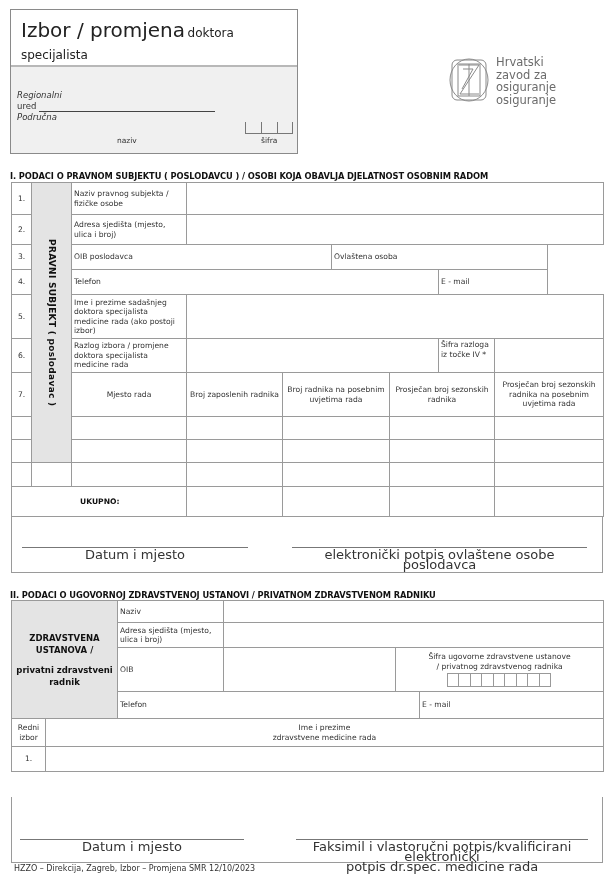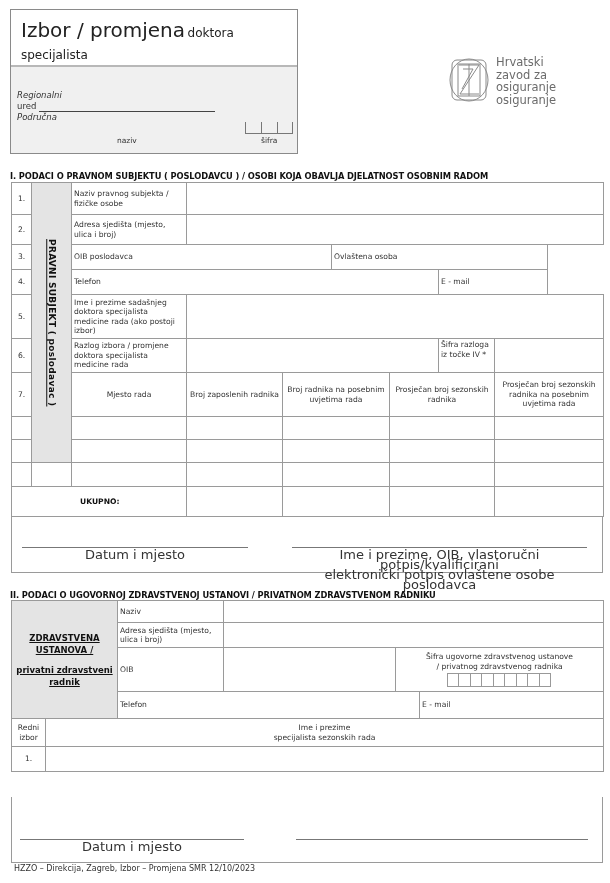--- a/index.html
+++ b/index.html
@@ -18,21 +18,21 @@
   .sifra-box span { position: absolute; top: 0; height: 12px; border-right: 1px solid #777; }
   
   #logo { left: 448px; top: 12px; width: 150px; height: 52px; margin-top: 44px; }
   #logo-text { position: absolute; left: 48px; top: 0; font-size: 11.5px; color: #6b6b6b; line-height: 12.5px; font-family: "DejaVu Sans", sans-serif; }
   
   .sec-title { font-family: "DejaVu Sans", sans-serif; font-weight: bold; font-size: 8.3px; color: #111; letter-spacing: -0.1px; }
   
   table { border-collapse: collapse; position: absolute; table-layout: fixed; }
   td { border: 1px solid #9a9a9a; font-size: 7.6px; color: #333; line-height: 9.5px; padding: 1px 2px; vertical-align: middle; }
   .num { text-align: left; padding-left: 6px; }
-  .gray { background: #e4e4e4; text-decoration: underline; }
+  .gray { background: #e4e4e4; }
   .vert { writing-mode: vertical-rl; font-weight: bold; font-size: 9px; color: #111; text-align: center; letter-spacing: 0.3px; }
   .ctr { text-align: center; }
   .bold { font-weight: bold; color: #111; }
   .sig-line { position: absolute; border-top: 1px solid #777; }
   .sig-lbl { position: absolute; font-size: 13px; color: #333; text-align: center; line-height: 10px; }
   .code-cells { display: flex; justify-content: center; margin-top: 2px; }
   .code-cells span { width: 12.5px; height: 14px; border: 1px solid #999; margin-left: -1px; display: inline-block; }
   #footer { left: 14px; top: 864px; font-size: 8px; color: #333; }
 </style>
 </head>
@@ -170,21 +170,20 @@
         <td colspan="2"></td>
   </tr>
 </tbody>
   </table>
 
 <div class="abs" style="left:11px;top:517px;width:592px;height:56px;border:1px solid #9a9a9a;border-top:none;">
   <div class="sig-line" style="left:10px;top:30px;width:226px;"></div>
   <div class="sig-lbl" style="left:10px;top:33px;width:226px;">Datum i mjesto</div>
   <div class="sig-line" style="left:280px;top:30px;width:295px;"></div>
   <div class="sig-lbl" style="left:280px;top:33px;width:295px;">
-    <div>Ime i prezime, OIB, vlastoručni potpis/kvalificirani</div>
     <div>elektronički potpis ovlaštene osobe poslodavca</div>
   </div>
 </div>
 
 <div class="abs sec-title" style="left:10px;top:590px;">II. PODACI O UGOVORNOJ ZDRAVSTVENOJ USTANOVI / PRIVATNOM ZDRAVSTVENOM RADNIKU</div>
 
 <table style="left:11px;top:600px;width:592px;">
   <colgroup>
     <col style="width:106px">
       <col style="width:106px">
@@ -203,21 +202,21 @@
     <td colspan="3"></td>
   </tr>
   <tr style="height:25px;">
     <td>Adresa sjedišta (mjesto, ulica i broj)</td>
     <td colspan="3"></td>
   </tr>
   <tr style="height:44px;">
     <td>OIB</td>
     <td></td>
     <td colspan="2" class="ctr" style="vertical-align:top;padding-top:4px;">
-      <div>Šifra ugovorne zdravstvenog ustanove</div>
+      <div>Šifra ugovorne zdravstvene ustanove</div>
       <div>/ privatnog zdravstvenog radnika</div>
       <div class="code-cells">
         <span></span>
             <span></span>
             <span></span>
             <span></span>
             <span></span>
             <span></span>
             <span></span>
             <span></span>
@@ -235,29 +234,33 @@
 <table style="left:11px;top:718px;width:592px;">
   <colgroup>
       <col style="width:34px">
       <col style="width:558px">
     </colgroup>
   <tbody>
   <tr style="height:28px;">
     <td class="ctr">Redni izbor</td>
     <td class="ctr">
       <div>Ime i prezime</div>
-      <div>specijalista sezonskih rada</div>
+      <div>zdravstvene medicine rada</div>
     </td>
   </tr>
   <tr style="height:25px;">
     <td class="ctr">1.</td>
     <td></td>
   </tr>
 </tbody>
   </table>
 
 <div class="abs" style="left:11px;top:797px;width:592px;height:66px;border:1px solid #9a9a9a;border-top:none;">
   <div class="sig-line" style="left:8px;top:42px;width:224px;"></div>
   <div class="sig-lbl" style="left:8px;top:45px;width:224px;">Datum i mjesto</div>
   <div class="sig-line" style="left:284px;top:42px;width:292px;"></div>
+  <div class="sig-lbl" style="left:284px;top:45px;width:292px;">
+    <div>Faksimil i vlastoručni potpis/kvalificirani elektronički</div>
+    <div>potpis dr.spec. medicine rada</div>
+  </div>
 </div>
 
 <div id="footer" class="abs">HZZO – Direkcija, Zagreb, Izbor – Promjena SMR 12/10/2023</div>
 
 </body></html>

